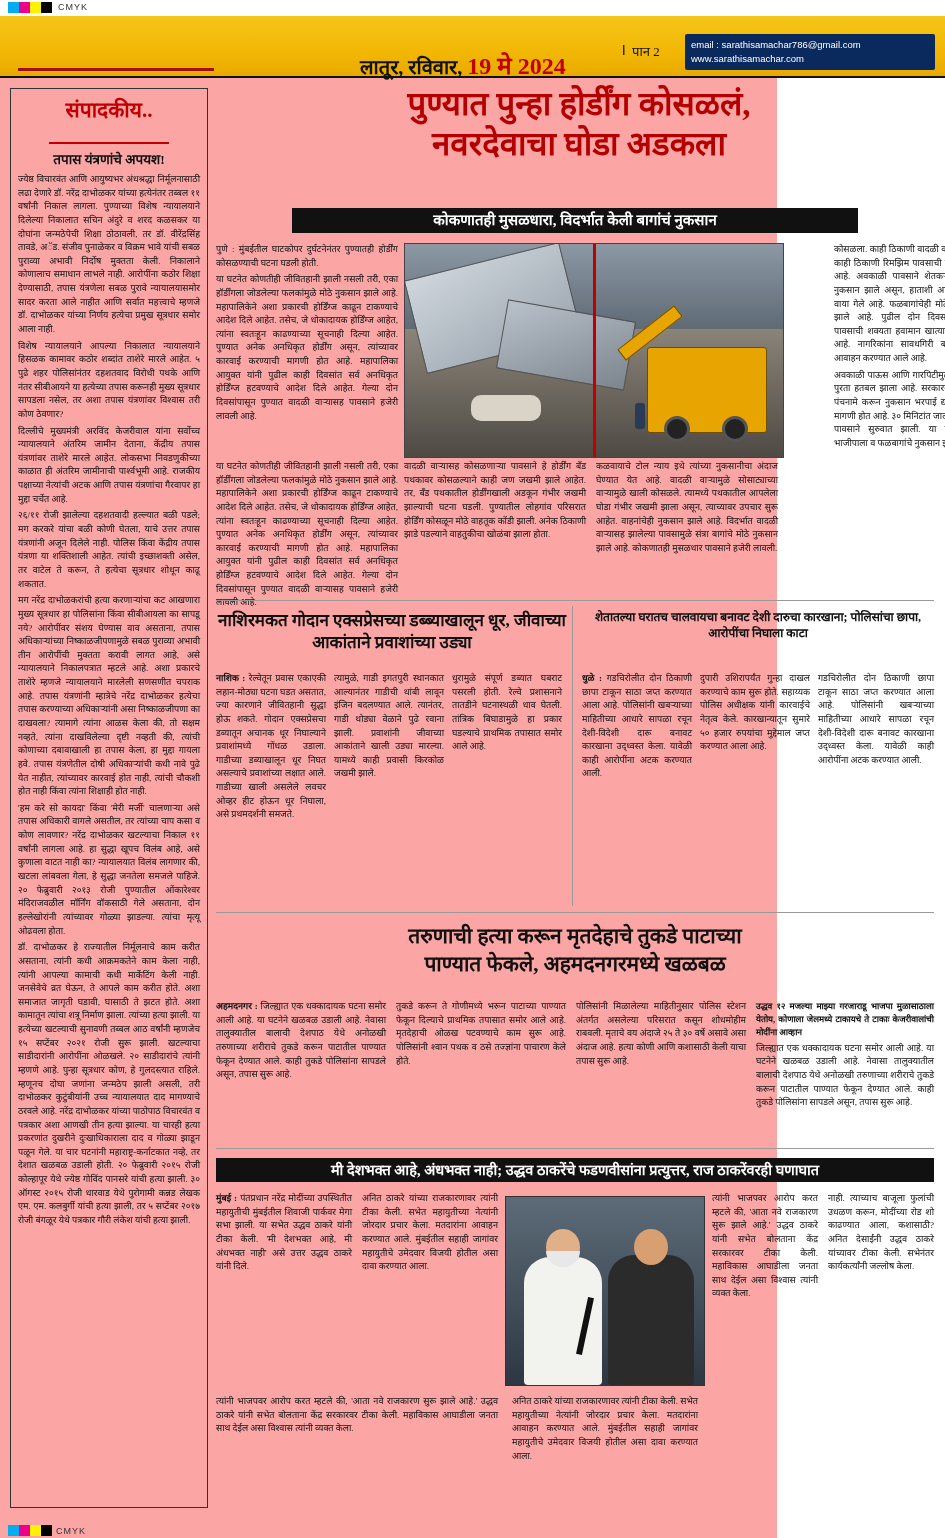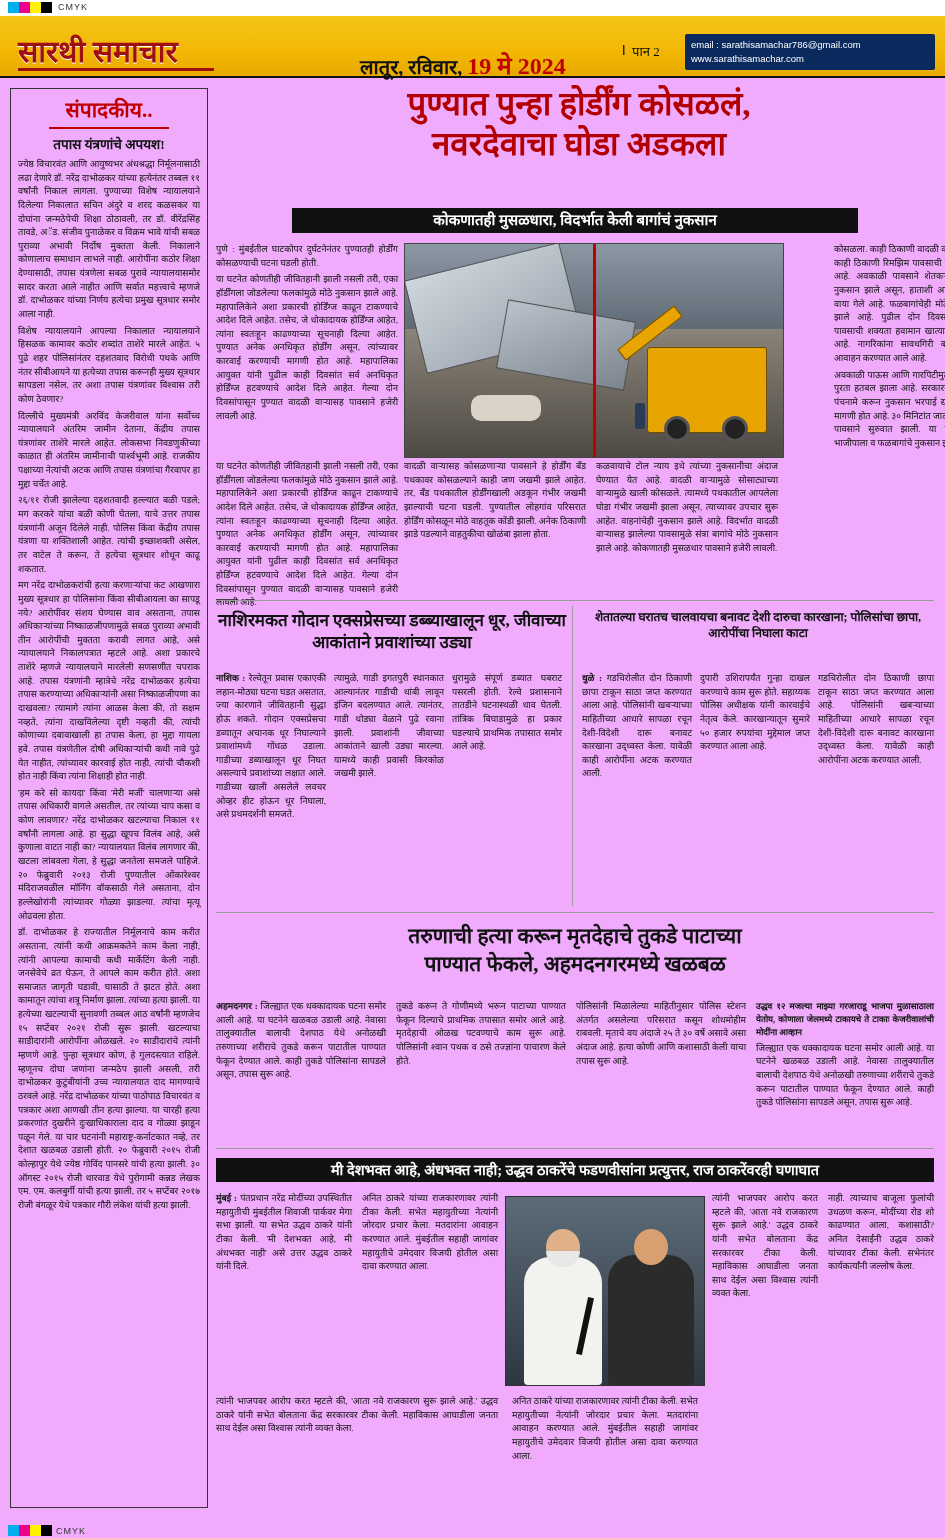--- a/index.html
+++ b/index.html
@@ -4,21 +4,21 @@
 <style>
   * { box-sizing: border-box; }
   html, body { margin:0; padding:0; }
   body {
     width: 945px; height: 1538px;
     background: #ffffff;
     font-family: "Liberation Serif", "DejaVu Serif", serif;
     color: #111;
     overflow: hidden;
   }
-  .page { position: relative; width: 945px; height: 1538px; background:#f0abfc; }
+  .page { position: relative; width: 777px; height: 1538px; background:#fca5a5; }
 
   
   .cmyk-bar {
     position:absolute; top:0; left:0; width:945px; height:16px;
     background:#ffffff;
   }
   .cmyk-swatches { position:absolute; left:8px; top:2px; display:flex; align-items:center; gap:0; }
   .cmyk-swatches .sw { width:11px; height:11px; }
   .cmyk-label { position:absolute; left:10px; top:2px; font-size:9px; font-family:"Liberation Sans",sans-serif; color:#ffffff; letter-spacing:1px; }
 
@@ -58,21 +58,21 @@
   .rule-v { position:absolute; width:1px; background:#9a9a9a; }
   .rule-h { position:absolute; height:1px; background:#9a9a9a; }
 
   
   .edit-col {
     position:absolute; left:10px; top:88px; width:198px; height:1420px;
     border:1px solid #333; padding:6px 7px;
   }
   .edit-head {
     text-align:center; font-size:21px; font-weight:bold; color:#c00000;
-    letter-spacing:0px; margin-bottom:4px;
+    letter-spacing:0px; margin-bottom:19px;
   }
   .edit-head-rule { width:120px; height:2px; background:#c00000; margin:0 auto 6px auto; }
   .edit-sub {
     text-align:center; font-size:13.5px; font-weight:bold; color:#111; margin-bottom:5px;
   }
 
   
   .headline-wrap { position:absolute; left:220px; top:84px; width:718px; }
   .headline {
     text-align:center; font-size:33px; line-height:1.22; font-weight:bold; color:#b30000;
@@ -151,21 +151,20 @@
     <div class="cmyk-swatches">
       <div class="sw" style="background:#00AEEF"></div>
       <div class="sw" style="background:#EC008C"></div>
       <div class="sw" style="background:#FFF200"></div>
       <div class="sw" style="background:#000000"></div>
     </div>
     <div class="cmyk-label" style="left:58px;color:#333">CMYK</div>
   </div>
 
   <div class="masthead">
-    <div class="mast-title">सारथी समाचार</div>
     <div class="mast-underline"></div>
     <div class="mast-date">
       <span>लातूर, रविवार,</span>
       <span class="redyear">19 मे 2024</span>
     </div>
     <div class="mast-sep">।</div>
     <div class="mast-page">पान 2</div>
     <div class="mast-contact">
       <div>email : sarathisamachar786@gmail.com</div>
       <div>www.sarathisamachar.com</div>

